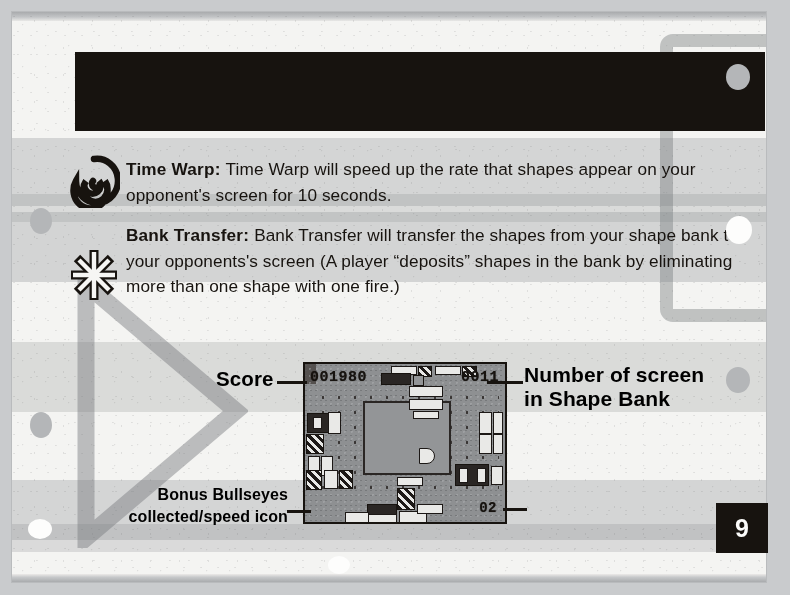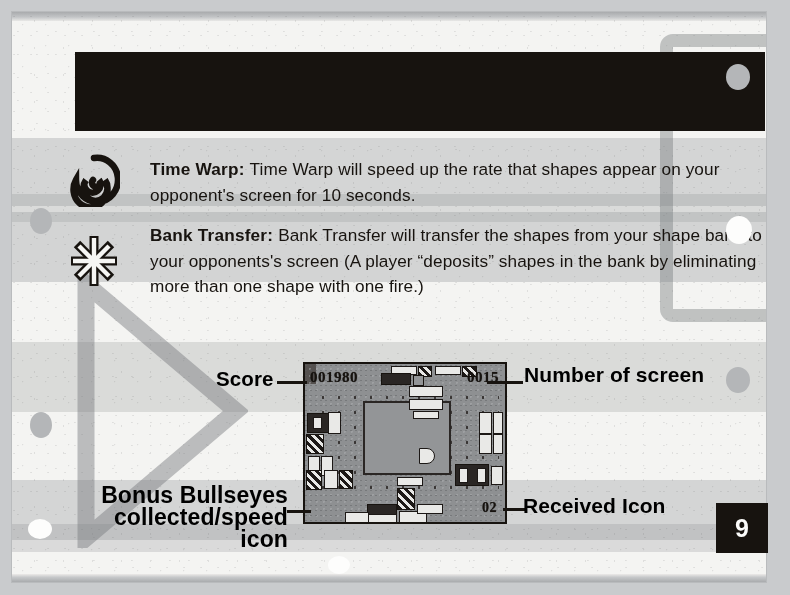--- a/index.html
+++ b/index.html
@@ -63,21 +63,21 @@
     pointer-events:none;
   }
 
   
   #redaction-bar{
     position:absolute;left:63px;top:40px;width:690px;height:79px;
     background:#17130f;
   }
 
   
-  .bullet-item{position:absolute;display:flex;align-items:center;gap:24px;}
+  .bullet-item{position:absolute;display:flex;align-items:flex-end;}
   #item-time-warp{left:56px;top:140px;width:690px;}
   #item-bank-transfer{left:56px;top:206px;width:700px;}
 
   .bullet-icon{
     flex:0 0 auto;width:52px;height:54px;position:relative;margin-right:6px;
   }
   .bullet-text{
     flex:1 1 auto;
     font-size:17.2px;line-height:25.5px;
     color:#17130f;
@@ -106,21 +106,21 @@
     background:#939597;border:2px solid #2a2624;box-sizing:border-box;
   }
   .gs-dotgrid{position:absolute;pointer-events:none;}
   #gs-dots-main{
     left:10px;top:26px;width:184px;height:100px;
     background-image:radial-gradient(circle, #2e2a28 1.1px, transparent 1.4px);
     background-size:16px 15px;
     opacity:.9;
   }
   .gs-score{
-    position:absolute;font-family:Liberation Serif, serif;
+    position:absolute;font-family:Liberation Mono, monospace;
     font-weight:bold;font-size:15px;color:#17130f;letter-spacing:.5px;
     text-shadow:0 0 1px rgba(0,0,0,.6);
   }
   #gs-score-left{left:5px;top:5px;}
   #gs-score-right{right:6px;top:5px;}
   #gs-received{right:8px;bottom:6px;font-size:14px;}
   #gs-bullseye{left:6px;bottom:4px;width:11px;height:20px;background:#55514f;}
 
   .blk{position:absolute;box-sizing:border-box;}
   .blk.white{background:#e9e9e7;border:1.4px solid #1c1816;}
@@ -132,21 +132,21 @@
   .blk.frame{background:#939597;border:1.6px solid #17130f;}
 
   
   .callout-label{
     position:absolute;font-weight:bold;color:#000000;
     font-size:19.5px;line-height:22.5px;letter-spacing:.1px;
   }
   #label-score{left:216px;top:368px;font-size:20.5px;}
   #label-shape-bank{left:524px;top:363px;font-size:21px;line-height:23.5px;}
   #label-received{left:523px;top:495px;font-size:21px;}
-  #label-bonus{left:60px;top:484px;font-size:23px;line-height:22px;text-align:right;width:228px;}
+  #label-bonus{left:60px;top:484px;font-size:16px;line-height:22px;text-align:right;width:228px;}
 
   .leader{position:absolute;background:#17130f;}
   #leader-score{left:277px;top:381px;width:30px;height:3.4px;}
   #leader-bank{left:487px;top:381px;width:36px;height:3.4px;}
   #leader-received{left:503px;top:508px;width:24px;height:3.4px;}
   #leader-bonus{left:287px;top:510px;width:24px;height:3.4px;}
 
   
   #page-number-badge{
     position:absolute;right:22px;bottom:42px;width:52px;height:50px;
@@ -268,36 +268,36 @@
     <div class="blk hatch" style="left:92px;top:124px;width:18px;height:22px;"></div>
     <div class="blk dark" style="left:62px;top:140px;width:30px;height:11px;"></div>
     <div class="blk white" style="left:62px;top:150px;width:30px;height:9px;"></div>
     <div class="blk white" style="left:94px;top:147px;width:28px;height:12px;"></div>
     <div class="blk white" style="left:112px;top:140px;width:26px;height:10px;"></div>
     <div class="blk white" style="left:40px;top:148px;width:24px;height:11px;"></div>
 
     <div id="gs-bullseye"></div>
 
     <div class="gs-score" id="gs-score-left">001980</div>
-    <div class="gs-score" id="gs-score-right">0015</div>
+    <div class="gs-score" id="gs-score-right">0011</div>
     <div class="gs-score" id="gs-received">02</div>
   </div>
 
   <div class="leader" id="leader-score"></div>
   <div class="leader" id="leader-bank"></div>
   <div class="leader" id="leader-received"></div>
   <div class="leader" id="leader-bonus"></div>
 
   <div class="callout-label" id="label-score">Score</div>
 
   <div class="callout-label" id="label-shape-bank">
     <div>Number of screen</div>
+    <div>in Shape Bank</div>
   </div>
 
-  <div class="callout-label" id="label-received">Received Icon</div>
 
   <div class="callout-label" id="label-bonus">
     <div>Bonus Bullseyes</div>
     <div>collected/speed icon</div>
   </div>
 
   <div id="page-number-badge">9</div>
 
 </div>
 

